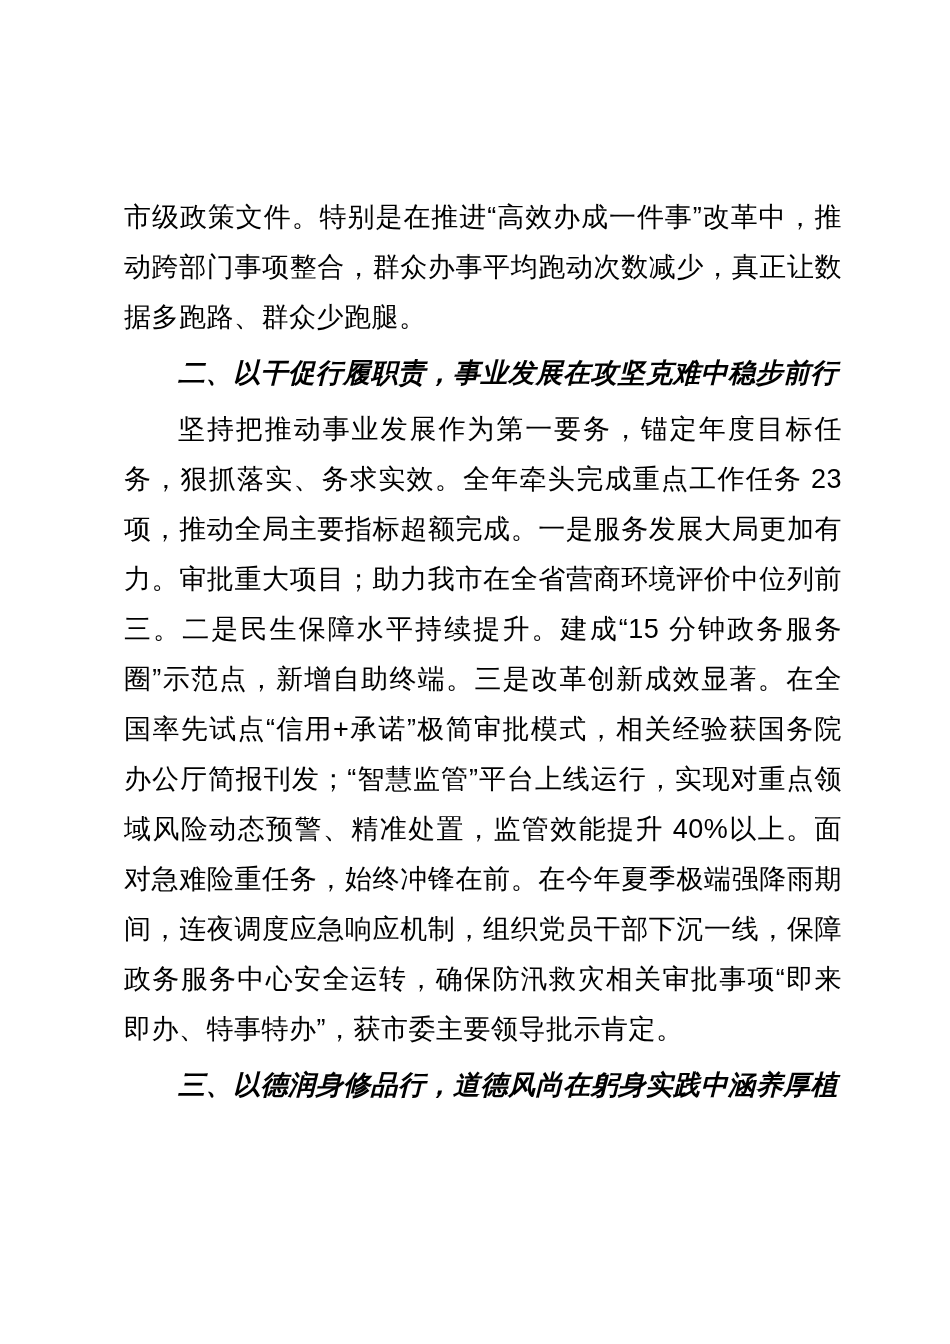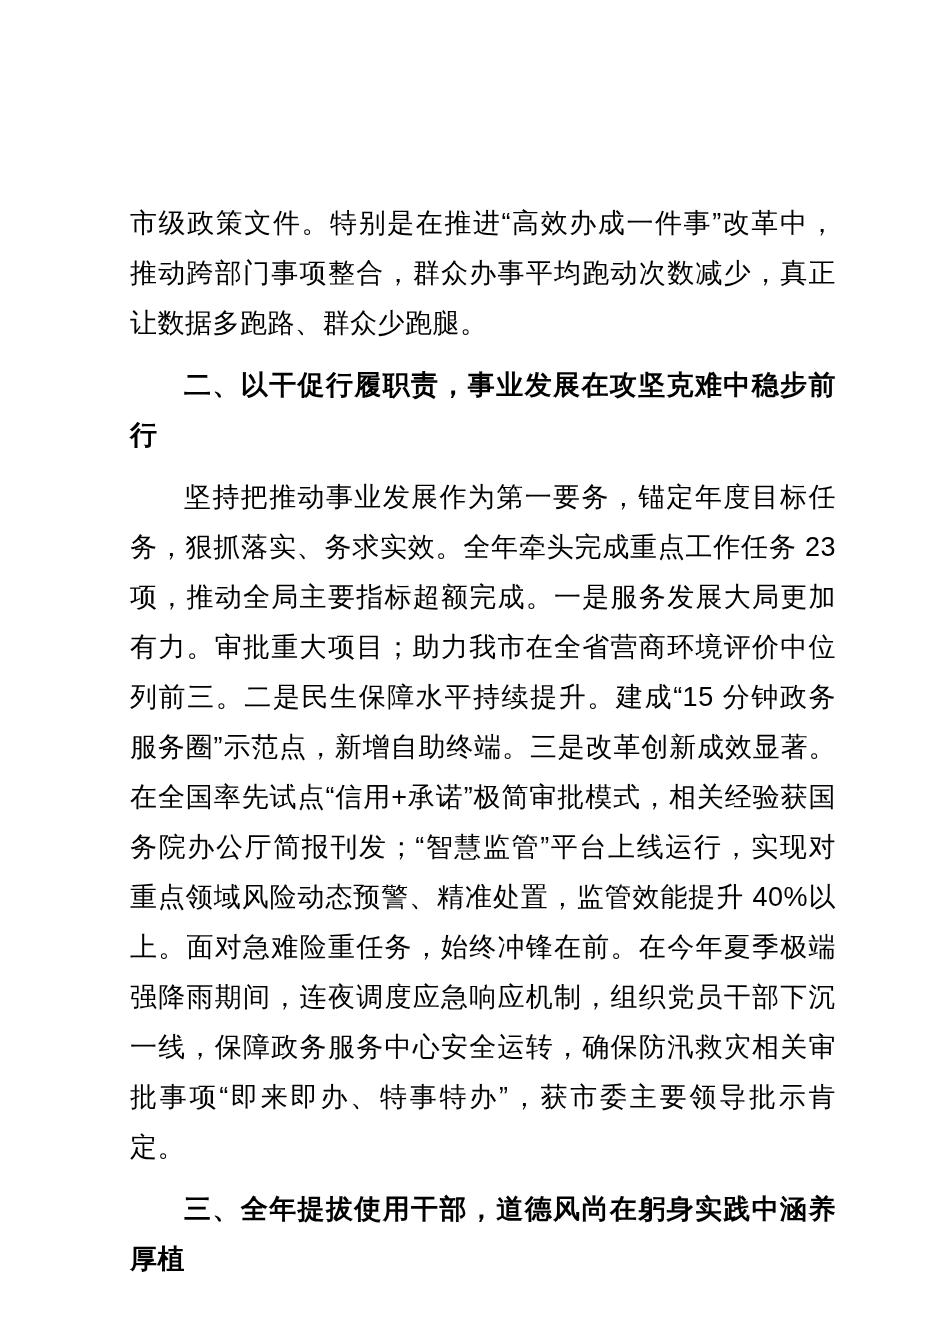--- a/index.html
+++ b/index.html
@@ -21,33 +21,34 @@
     top: 186px;
     width: 730px;
     font-family: "Liberation Sans", "DejaVu Sans", sans-serif;
     font-size: 27px;
     line-height: 50px;
     color: #000000;
     text-align: justify;
     letter-spacing: 0.5px;
   }
   .para {
-    margin: 12px;
+    margin: 6px;
     padding: 0;
   }
   .para.indent {
     text-indent: 2em;
   }
   .para.heading {
     font-weight: bold;
+    font-style: italic;
   }
 </style>
 </head>
 <body>
 
 <div class="page" style="background: rgb(255, 255, 255);">
   <div class="doc-content" id="doc-content" style="color: rgb(0, 0, 0);">
       <p class="para body">市级政策文件。特别是在推进“高效办成一件事”改革中，推动跨部门事项整合，群众办事平均跑动次数减少，真正让数据多跑路、群众少跑腿。</p>
       <p class="para heading indent">二、以干促行履职责，事业发展在攻坚克难中稳步前行</p>
       <p class="para body indent">坚持把推动事业发展作为第一要务，锚定年度目标任务，狠抓落实、务求实效。全年牵头完成重点工作任务 23 项，推动全局主要指标超额完成。一是服务发展大局更加有力。审批重大项目；助力我市在全省营商环境评价中位列前三。二是民生保障水平持续提升。建成“15 分钟政务服务圈”示范点，新增自助终端。三是改革创新成效显著。在全国率先试点“信用+承诺”极简审批模式，相关经验获国务院办公厅简报刊发；“智慧监管”平台上线运行，实现对重点领域风险动态预警、精准处置，监管效能提升 40%以上。面对急难险重任务，始终冲锋在前。在今年夏季极端强降雨期间，连夜调度应急响应机制，组织党员干部下沉一线，保障政务服务中心安全运转，确保防汛救灾相关审批事项“即来即办、特事特办”，获市委主要领导批示肯定。</p>
-      <p class="para heading indent">三、全年提拔使用干部，道德风尚在躬身实践中涵养厚植</p>
+      <p class="para heading indent">三、以德润身修品行，道德风尚在躬身实践中涵养厚植</p>
     </div>
 </div>
 
 </body></html>

